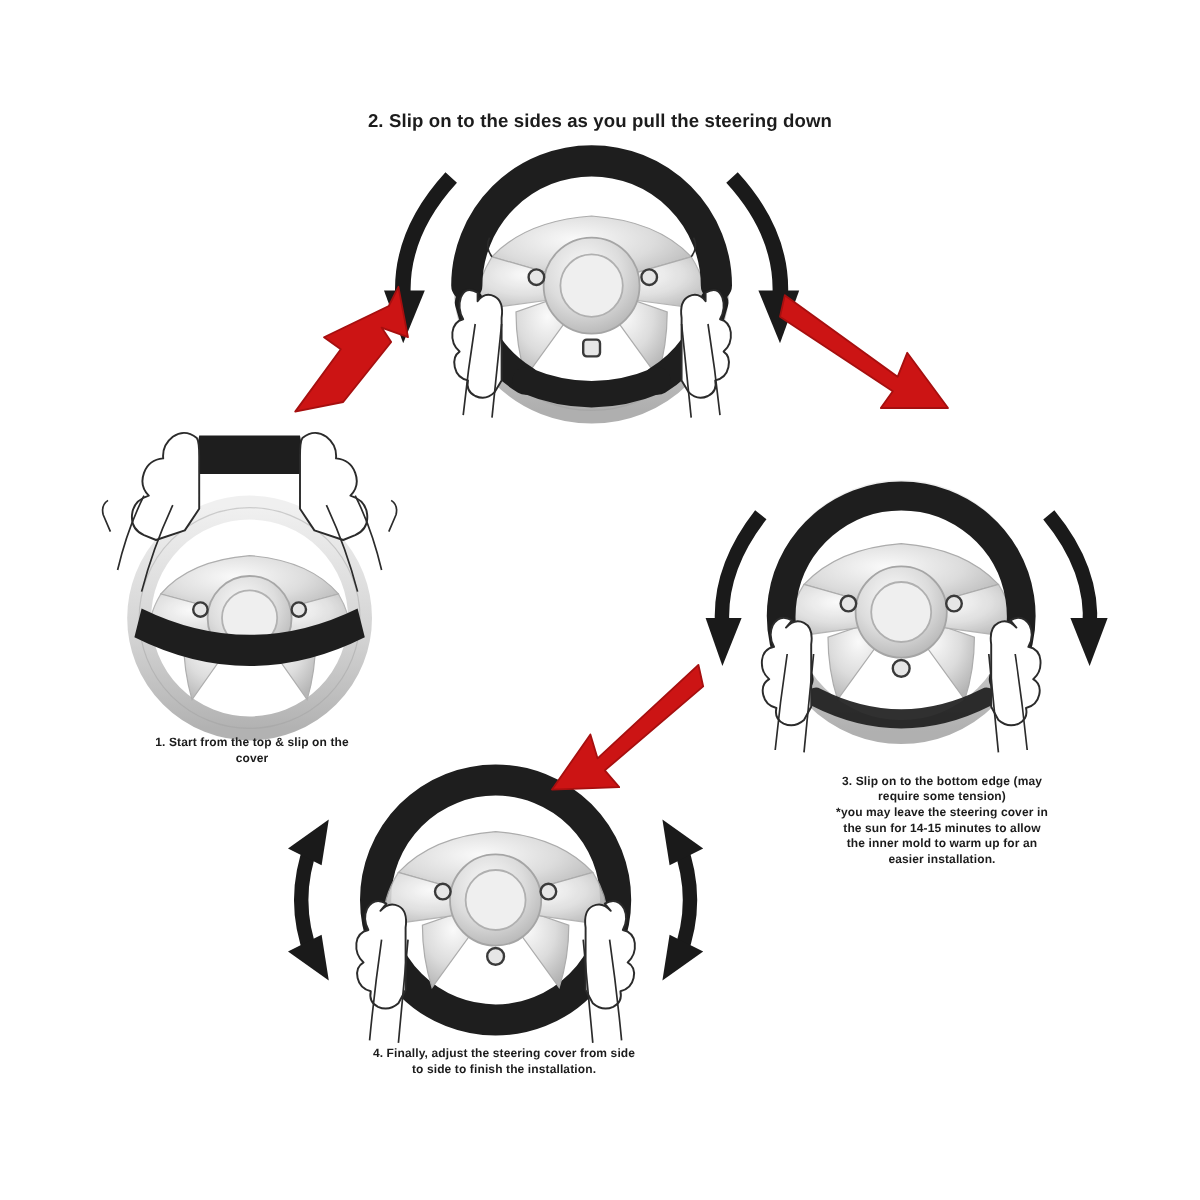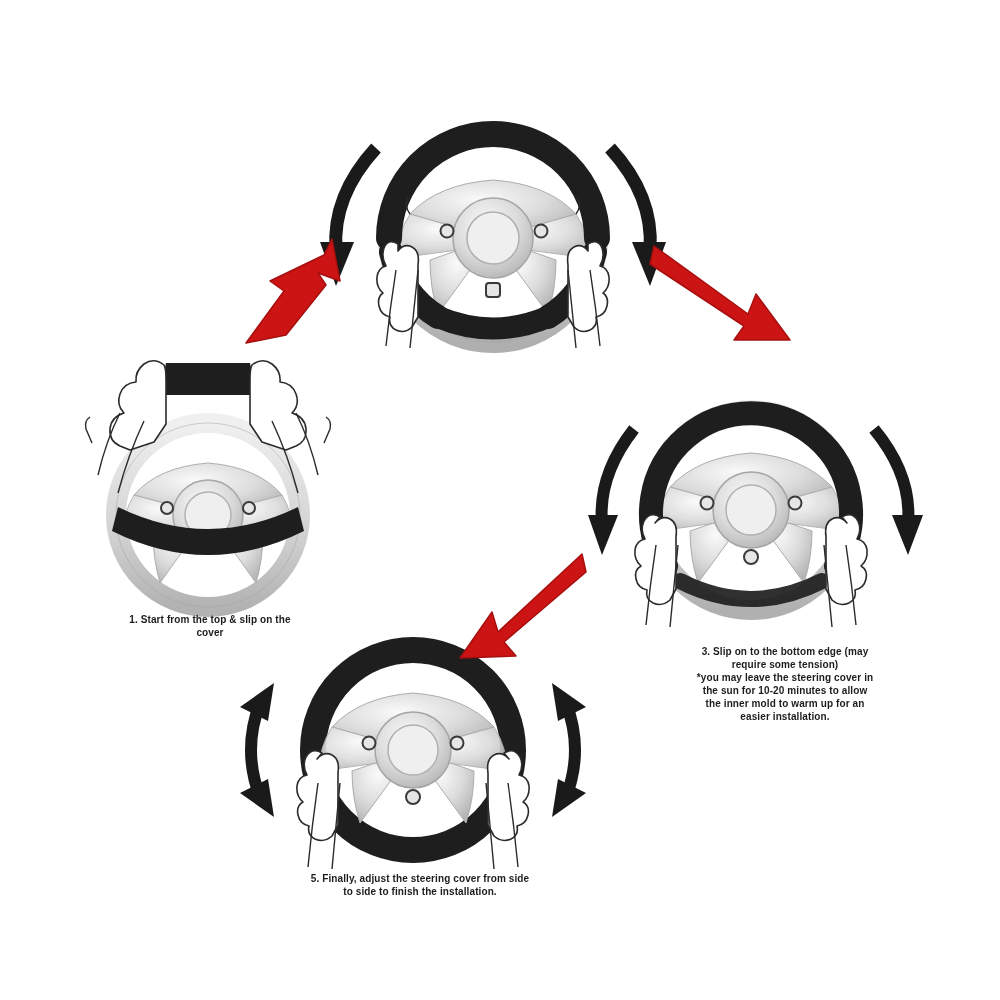--- a/index.html
+++ b/index.html
@@ -278,24 +278,25 @@
       <path d="M 6 10 L 100 78 L 108 58 L 142 104 L 86 104 L 96 90 L 2 28 Z" fill="#CC1414" stroke="#A60F0F" stroke-width="1.5" stroke-linejoin="round"></path>
     </svg>
   </div>
 
   <div class="flow-arrow" id="flow-3">
     <svg viewBox="0 0 135 118" width="135" height="118">
       <path d="M 130 4 L 46 82 L 40 62 L 8 108 L 64 106 L 52 92 L 134 22 Z" fill="#CC1414" stroke="#A60F0F" stroke-width="1.5" stroke-linejoin="round"></path>
     </svg>
   </div>
 
+  <div class="caption" id="cap-2">2. Slip on to the sides as you pull the steering down</div>
   <div class="caption" id="cap-1">1. Start from the top &amp; slip on the
 cover</div>
   <div class="caption" id="cap-3">3. Slip on to the bottom edge (may
 require some tension)
 *you may leave the steering cover in
-the sun for 10-20 minutes to allow
+the sun for 14-15 minutes to allow
 the inner mold to warm up for an
 easier installation.</div>
-  <div class="caption" id="cap-4">5. Finally, adjust the steering cover from side
+  <div class="caption" id="cap-4">4. Finally, adjust the steering cover from side
 to side to finish the installation.</div>
 
 </div>
 
 </body></html>

